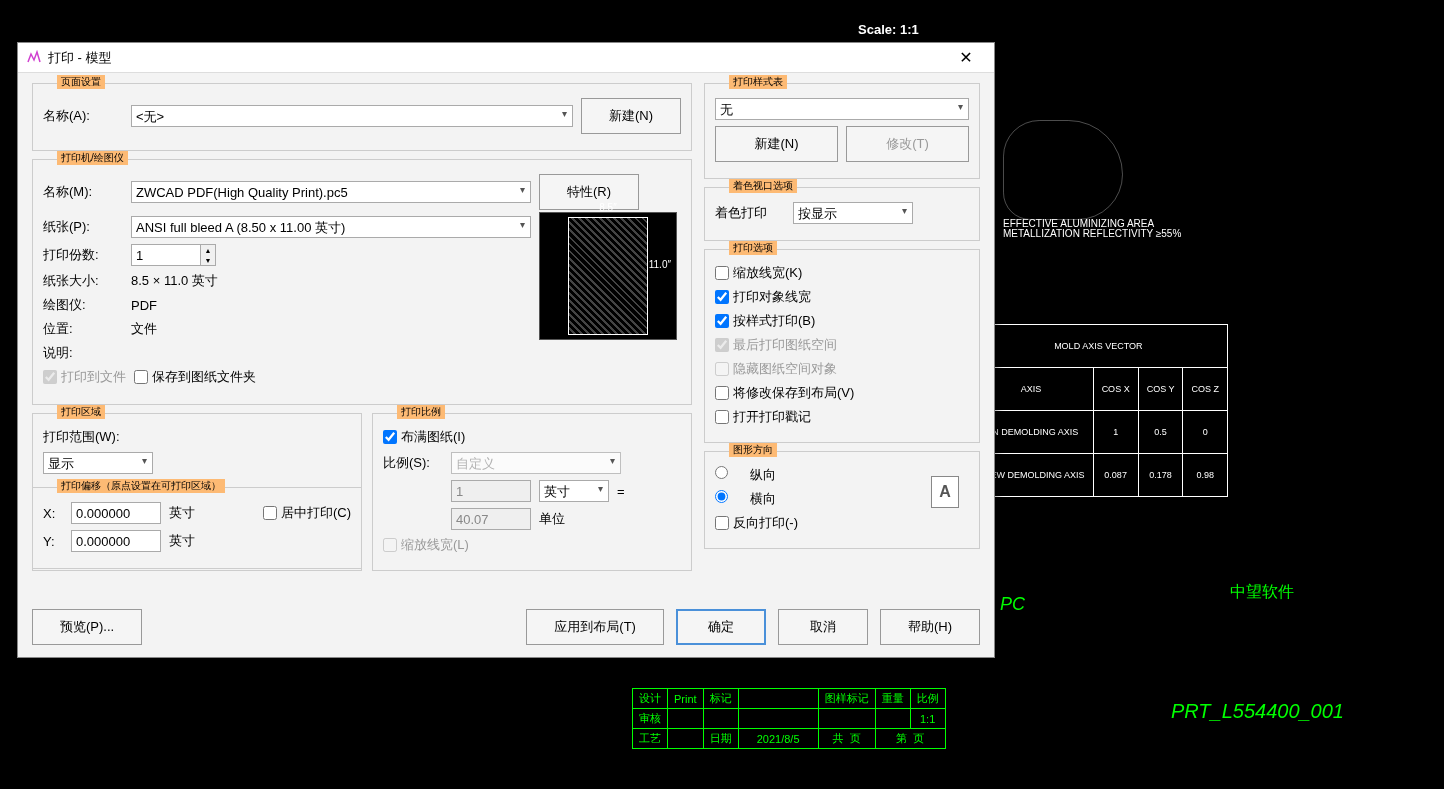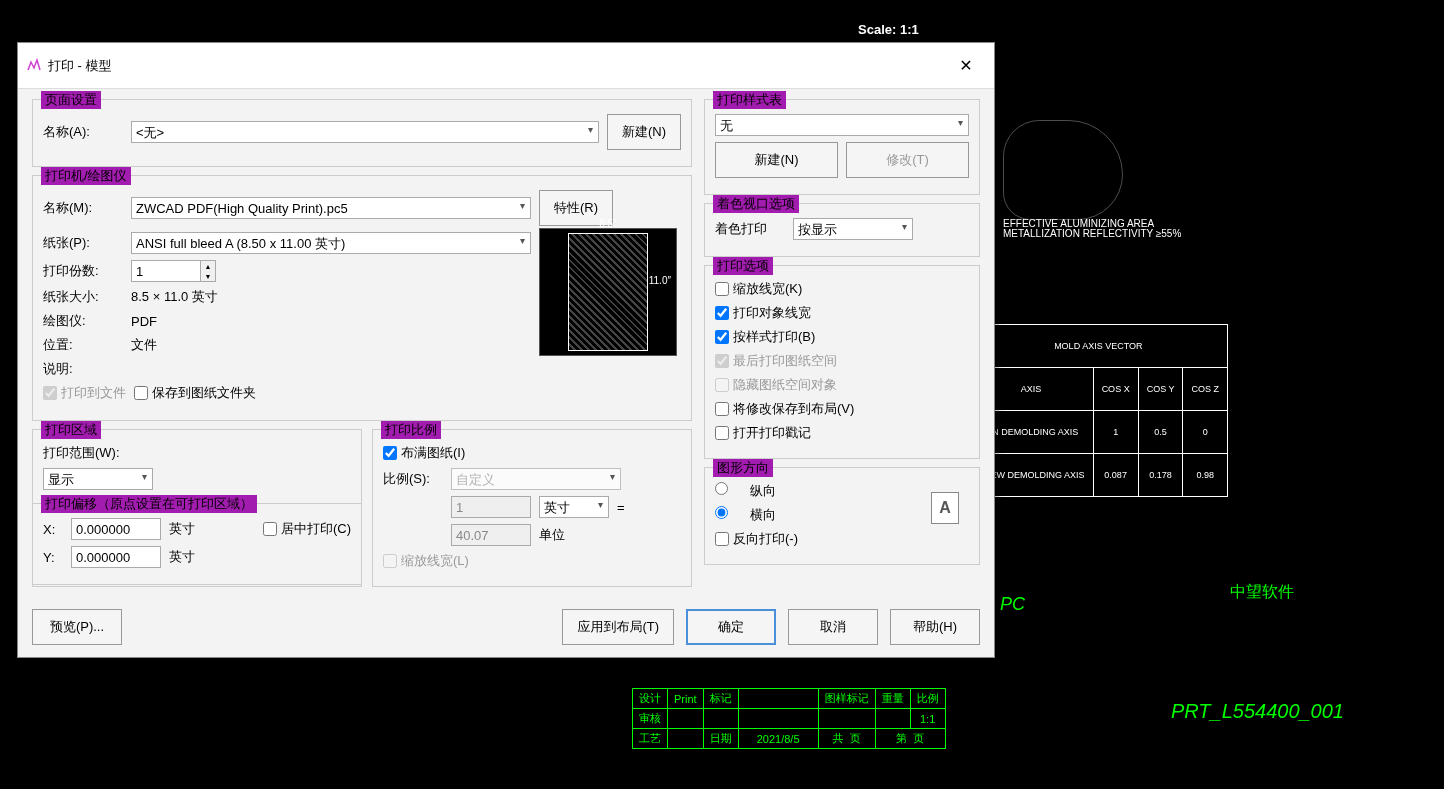--- a/index.html
+++ b/index.html
@@ -2,36 +2,36 @@
 <html><head>
 <meta charset="utf-8">
 <style>
 *{box-sizing:border-box;margin:0;padding:0;font-family:"Microsoft YaHei",SimSun,sans-serif}
 body{background:#0a0a0a;width:1444px;height:789px;position:relative;overflow:hidden}
 .cad-bg{position:absolute;inset:0;background:#000}
 .scale-text{position:absolute;top:22px;left:858px;color:#fff;font-size:13px;font-weight:bold}
 .cad-text{position:absolute;color:#00ff00;font-size:13px}
 .cad-text-w{color:#fff;font-size:10px}
 .dialog{position:absolute;left:17px;top:42px;width:978px;height:616px;background:#f3f3f3;border:1px solid #888;box-shadow:2px 2px 8px rgba(0,0,0,.4)}
-.titlebar{height:46px;background:#fff;display:flex;align-items:center;padding:0 8px;border-bottom:1px solid #ddd}
+.titlebar{height:30px;background:#fff;display:flex;align-items:center;padding:0 8px;border-bottom:1px solid #ddd}
 .titlebar .icon{width:16px;height:16px;margin-right:6px;display:inline-block}
 .titlebar .icon svg{width:16px;height:16px}
 .titlebar .title{font-size:13px;flex:1}
 .close-btn{width:40px;height:28px;display:flex;align-items:center;justify-content:center;font-size:16px;cursor:pointer}
 .dialog-body{padding:10px 14px;display:flex;gap:12px}
 .left-col{width:660px}
 .right-col{flex:1}
 .group{border:1px solid #ccc;padding:8px 10px 10px;margin-bottom:8px;position:relative}
-.group-title{position:absolute;top:-9px;left:8px;background:#a21caf;padding:0 4px;font-size:13px}
+.group-title{position:absolute;top:-9px;left:24px;background:#fdba74;padding:0 4px;font-size:10px}
 .row{display:flex;align-items:center;margin:6px 0;font-size:13px;gap:8px}
 .lbl{min-width:80px;font-size:13px}
 select,.sel{height:22px;border:1px solid #aaa;background:#fff;font-size:13px;padding:0 4px;appearance:none;position:relative}
 .sel-wrap{position:relative;display:inline-block}
 .sel-wrap::after{content:"▾";position:absolute;right:6px;top:3px;font-size:10px;pointer-events:none;color:#555}
-.btn{height:36px;padding:0 14px;border:1px solid #999;background:#f5f5f5;font-size:13px;cursor:pointer;display:inline-flex;align-items:center;justify-content:center}
+.btn{height:36px;padding:0 27px;border:1px solid #999;background:#f5f5f5;font-size:13px;cursor:pointer;display:inline-flex;align-items:center;justify-content:center}
 input[type=text]{height:22px;border:1px solid #aaa;padding:0 4px;font-size:13px;background:#fff}
 input[type=text]:disabled{background:#efefef;color:#888}
 .chk{display:flex;align-items:center;gap:4px;font-size:13px}
 .chk input{width:14px;height:14px}
 .spinner{display:flex}
 .spinner input{width:70px}
 .spin-btns{display:flex;flex-direction:column;border:1px solid #aaa;border-left:none}
 .spin-btns span{height:10px;width:14px;font-size:7px;display:flex;align-items:center;justify-content:center;background:#f0f0f0;cursor:pointer}
 .preview-box{width:138px;height:128px;background:#000;border:1px solid #555;position:absolute;right:14px;top:52px;display:flex;align-items:center;justify-content:center}
 .preview-page{width:80px;height:118px;border:1px solid #fff;position:relative;background:repeating-linear-gradient(45deg,#000,#000 3px,#444 3px,#444 5px)}

